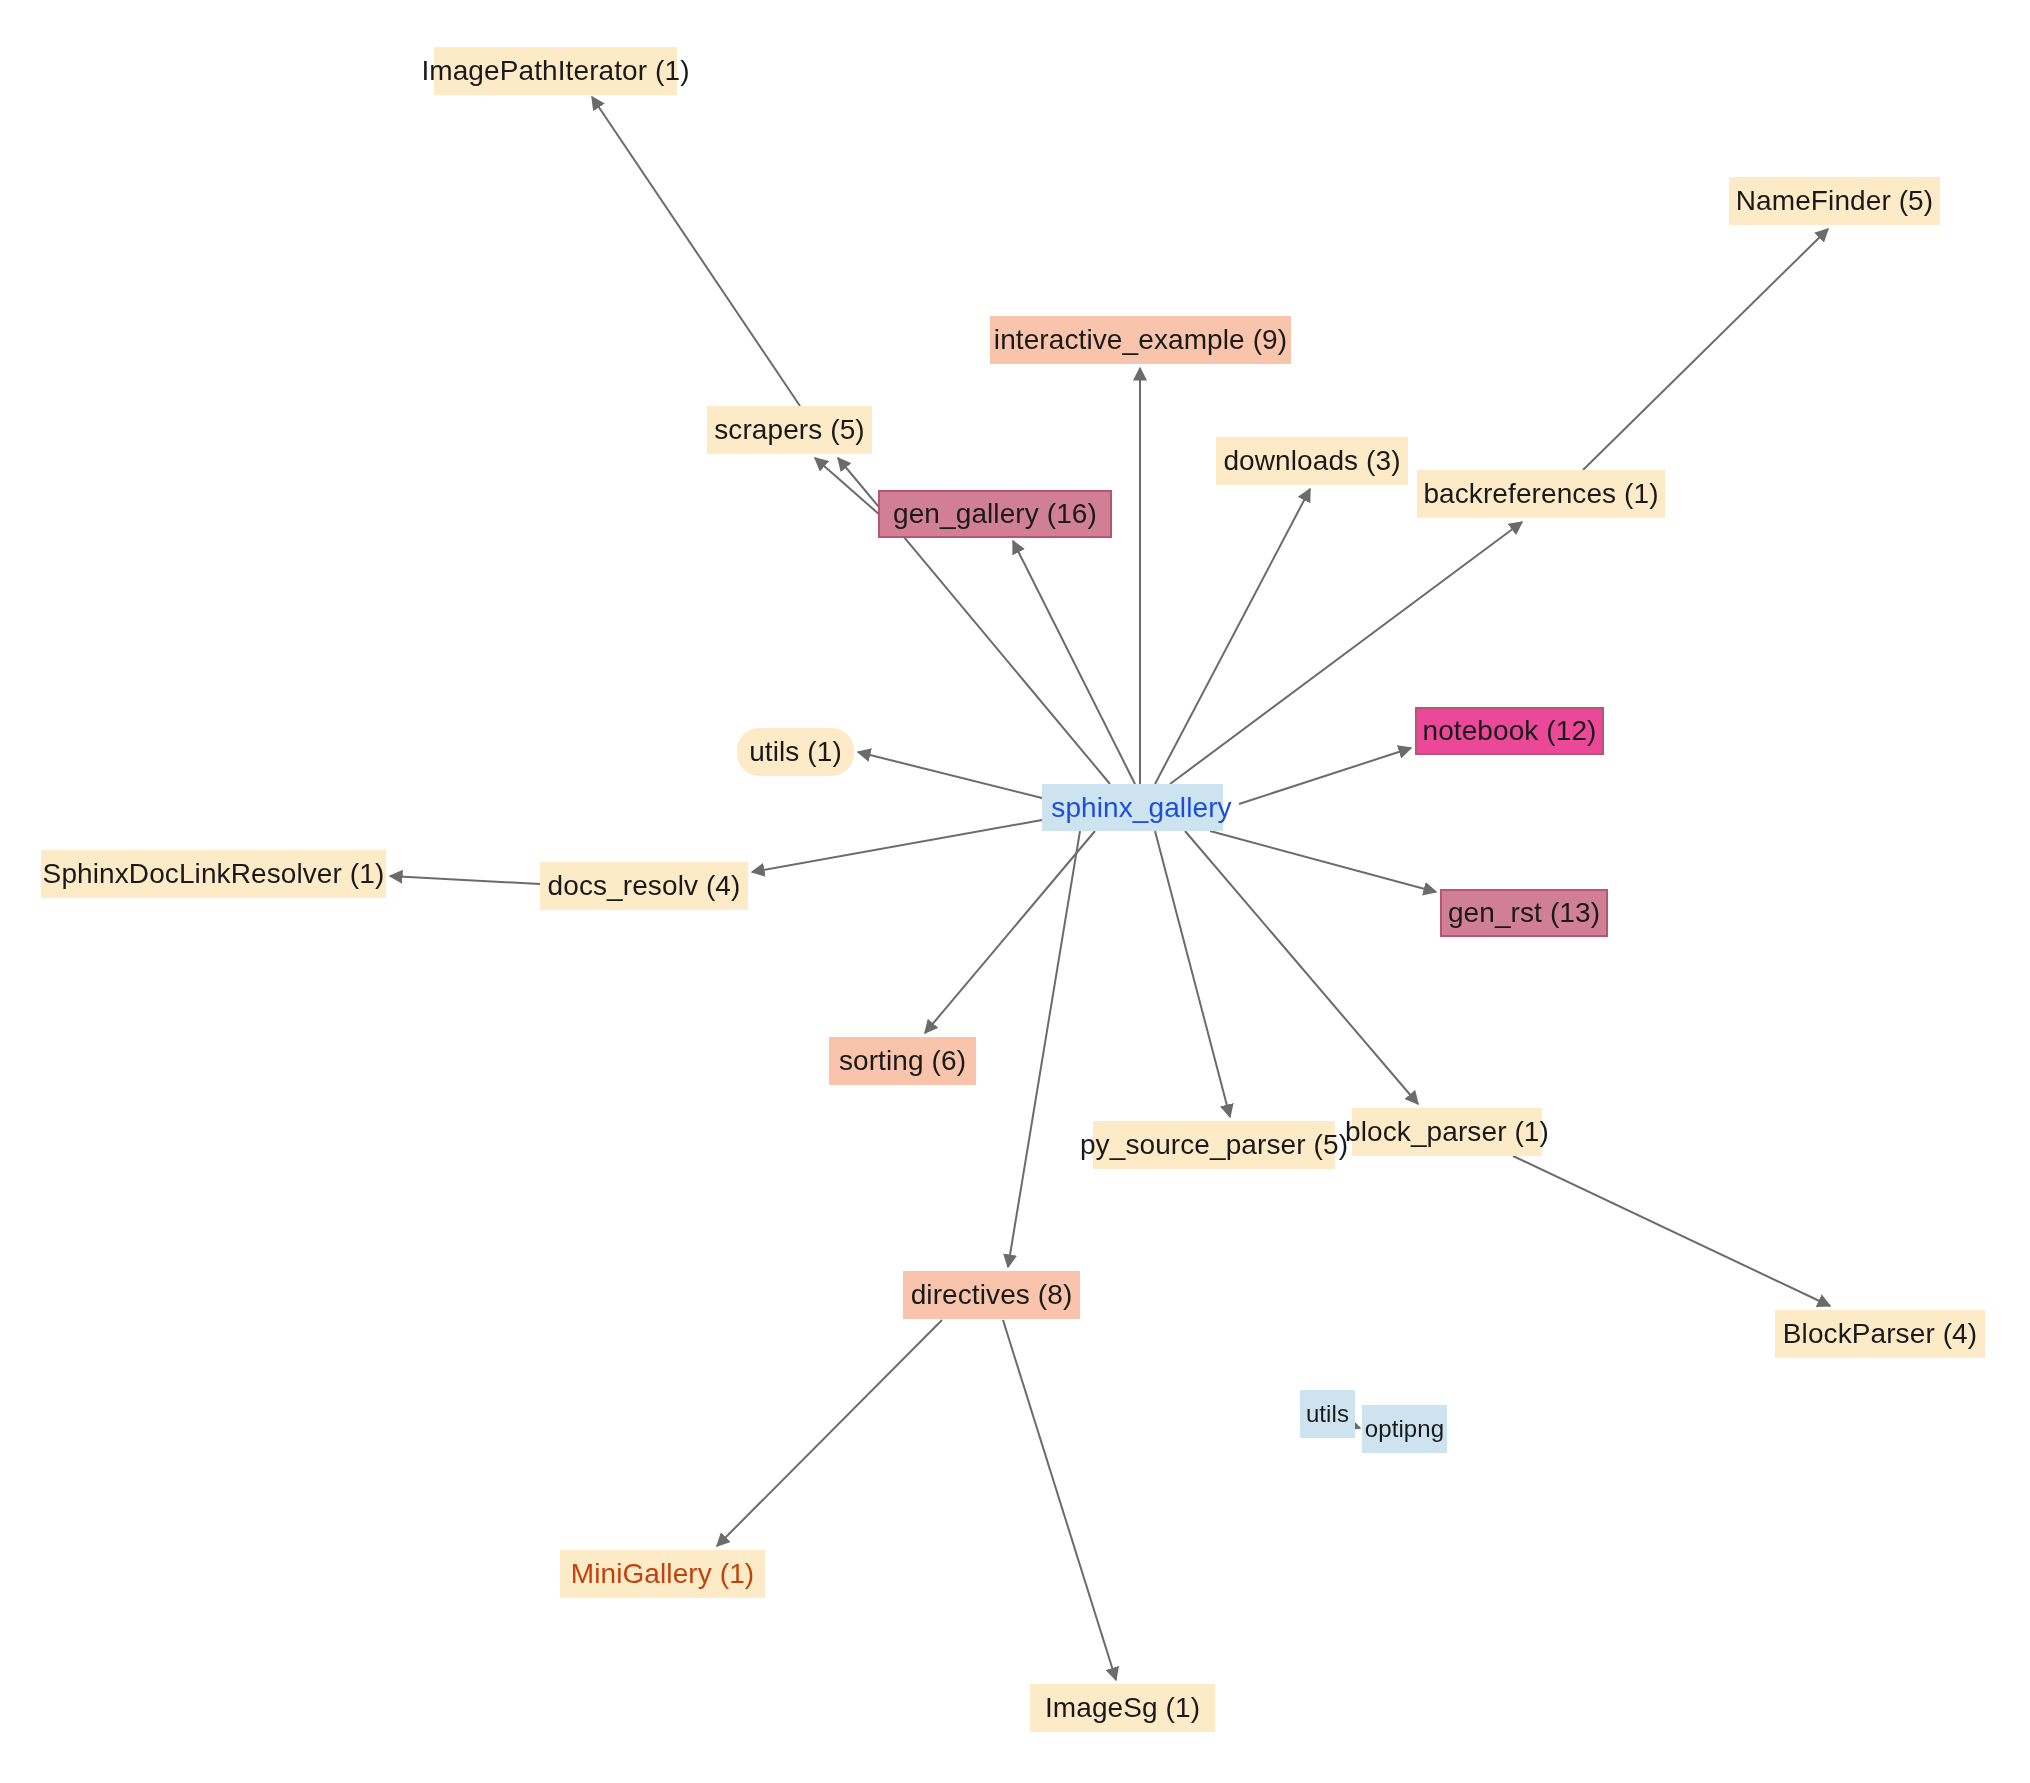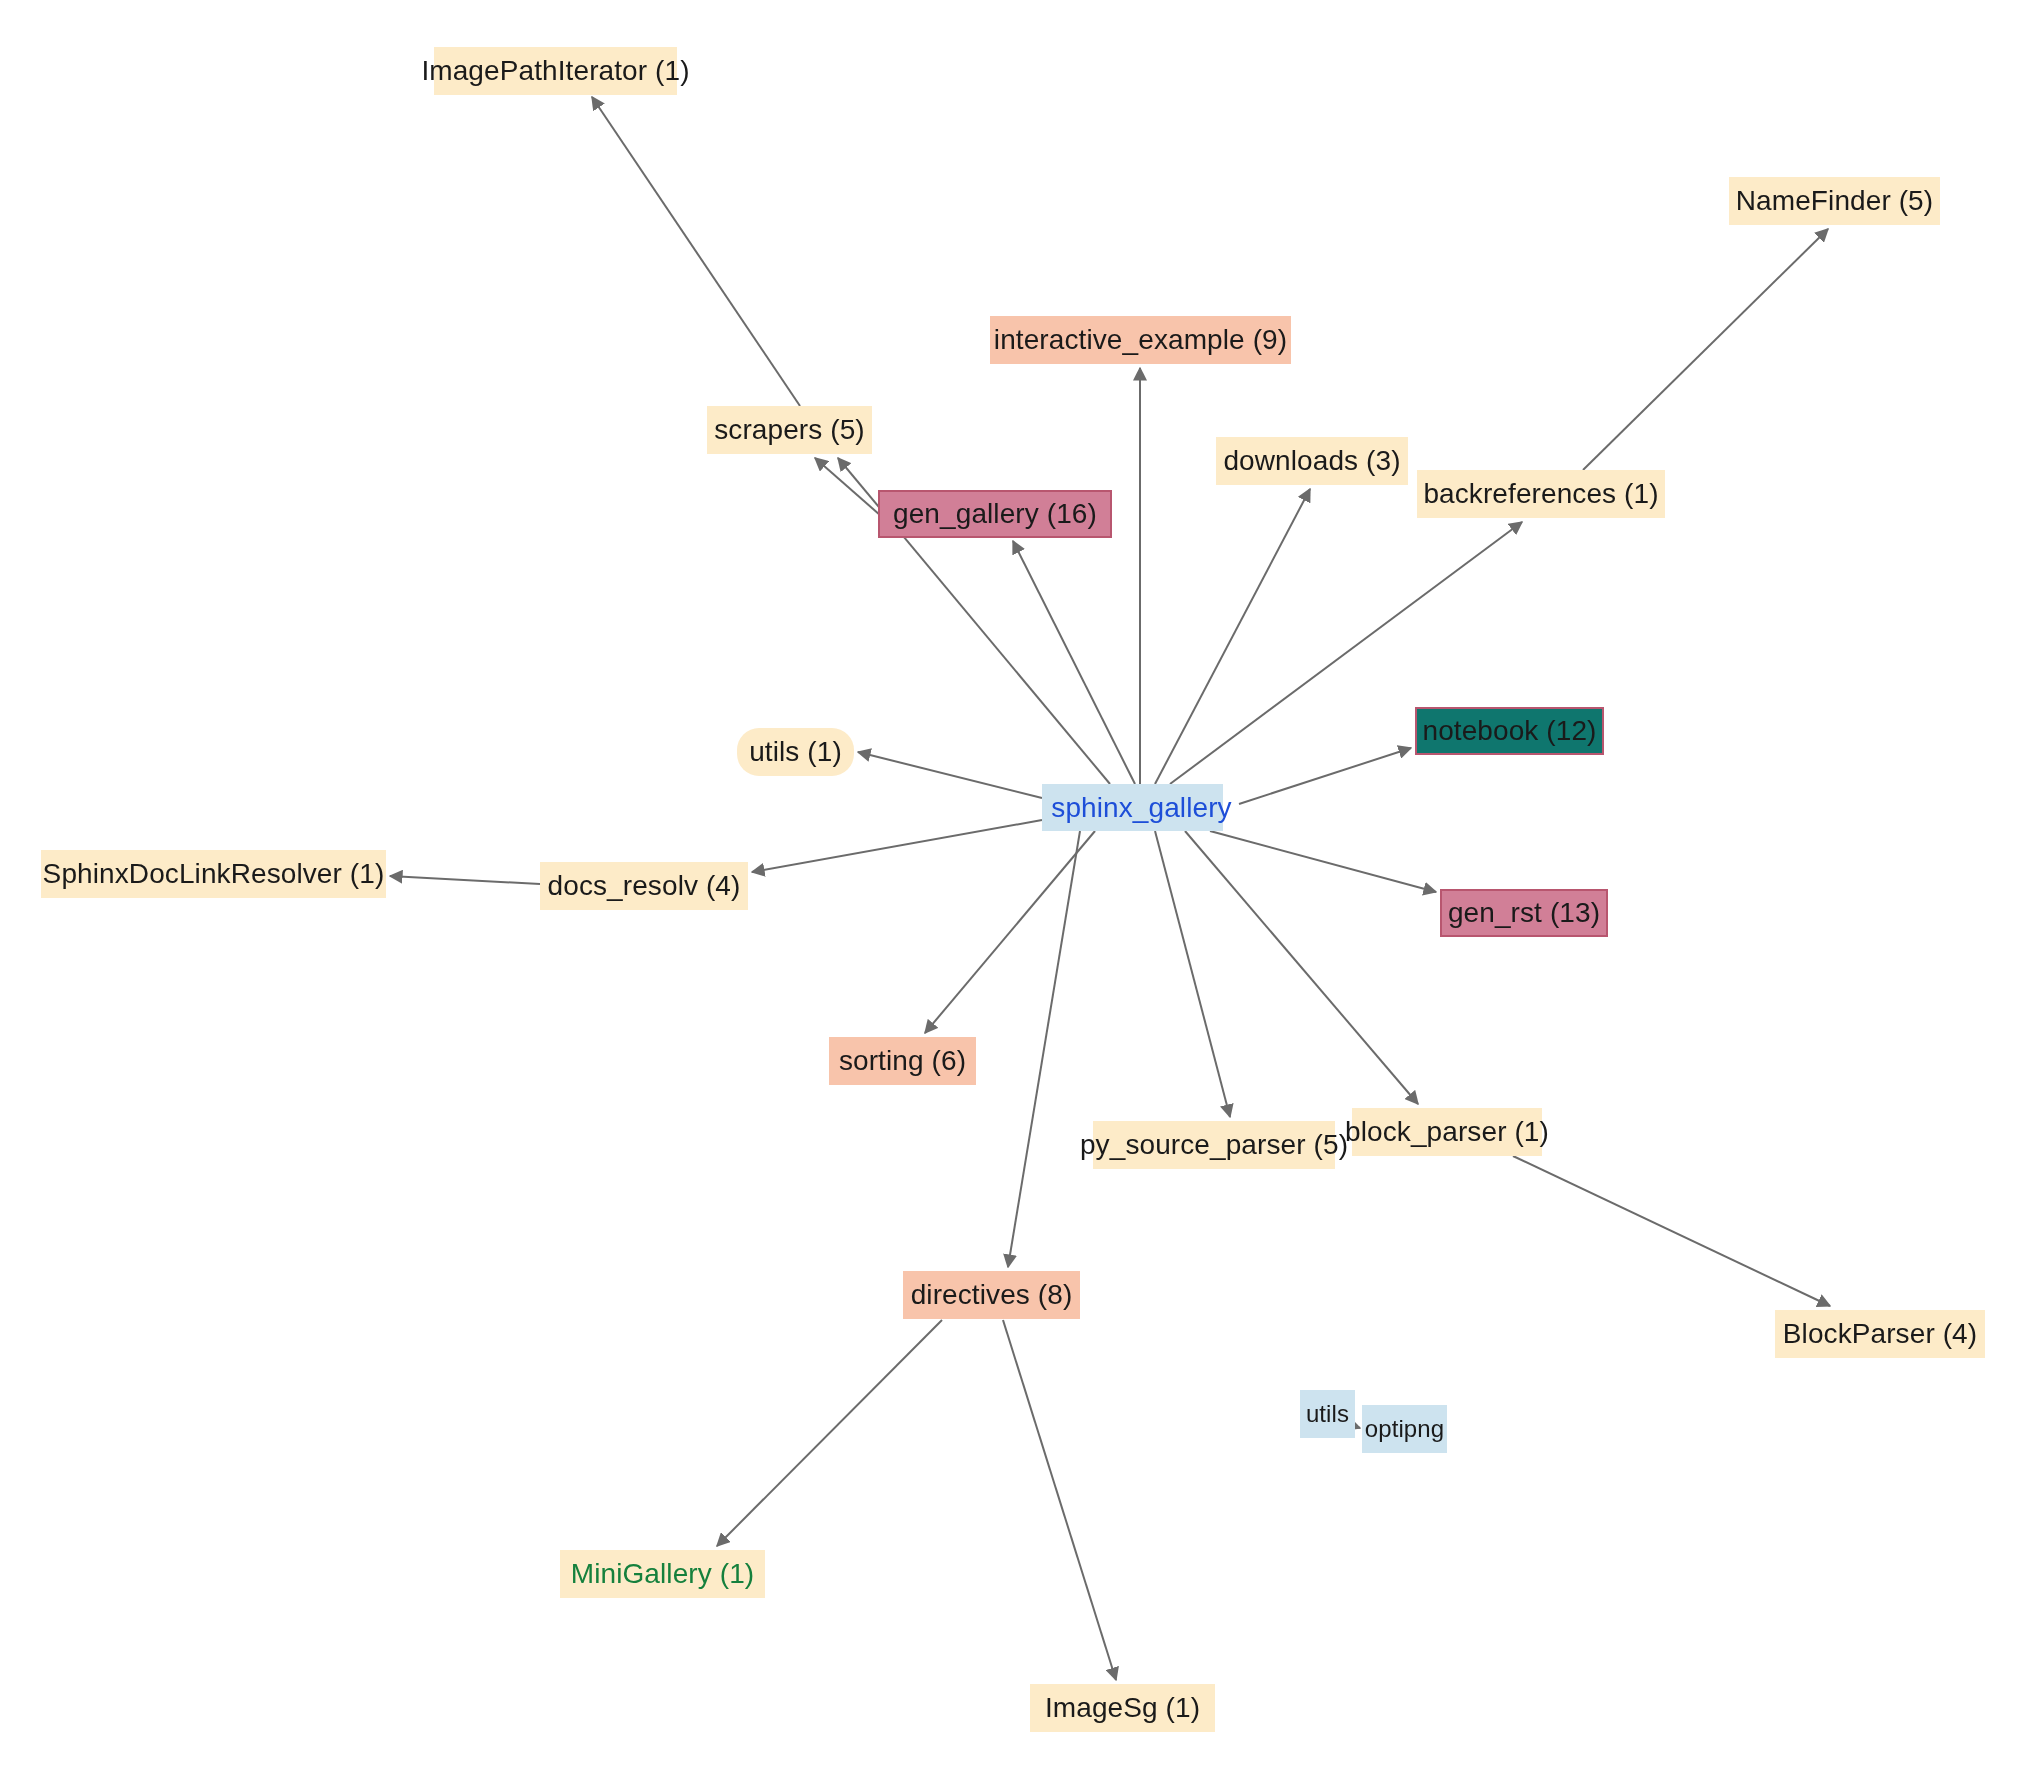--- a/index.html
+++ b/index.html
@@ -95,21 +95,21 @@
       </div>
       <div class="node" style="left: 1417px; top: 470px; width: 248px; height: 48px; background: rgb(253, 235, 200); font-size: 28px; color: rgb(26, 26, 26);">
         <span class="node-label">backreferences (1)</span>
       </div>
       <div class="node" style="left: 878px; top: 490px; width: 234px; height: 48px; background: rgb(209, 127, 151); font-size: 28px; color: rgb(26, 26, 26); border: 2px solid rgb(184, 86, 111);">
         <span class="node-label">gen_gallery (16)</span>
       </div>
       <div class="node" style="left: 737px; top: 728px; width: 117px; height: 48px; background: rgb(253, 235, 200); font-size: 28px; color: rgb(26, 26, 26); border-radius: 22px;">
         <span class="node-label">utils (1)</span>
       </div>
-      <div class="node" style="left: 1415px; top: 707px; width: 189px; height: 48px; background: #0f766e; font-size: 28px; color: rgb(26, 26, 26); border: 2px solid rgb(184, 86, 111);">
+      <div class="node" style="left: 1415px; top: 707px; width: 189px; height: 48px; background: #ec4899; font-size: 28px; color: rgb(26, 26, 26); border: 2px solid rgb(184, 86, 111);">
         <span class="node-label">notebook (12)</span>
       </div>
       <div class="node" style="left: 41px; top: 850px; width: 345px; height: 48px; background: rgb(253, 235, 200); font-size: 28px; color: rgb(26, 26, 26);">
         <span class="node-label">SphinxDocLinkResolver (1)</span>
       </div>
       <div class="node" style="left: 540px; top: 862px; width: 208px; height: 48px; background: rgb(253, 235, 200); font-size: 28px; color: rgb(26, 26, 26);">
         <span class="node-label">docs_resolv (4)</span>
       </div>
       <div class="node" style="left: 1440px; top: 889px; width: 168px; height: 48px; background: rgb(209, 127, 151); font-size: 28px; color: rgb(26, 26, 26); border: 2px solid rgb(184, 86, 111);">
         <span class="node-label">gen_rst (13)</span>
@@ -128,20 +128,20 @@
       </div>
       <div class="node" style="left: 1775px; top: 1310px; width: 210px; height: 48px; background: rgb(253, 235, 200); font-size: 28px; color: rgb(26, 26, 26); align-items: center;">
         <span class="node-label">BlockParser (4)</span>
       </div>
       <div class="node" style="left: 1300px; top: 1390px; width: 55px; height: 48px; background: rgb(205, 227, 239); font-size: 24px; color: rgb(26, 26, 26);">
         <span class="node-label">utils</span>
       </div>
       <div class="node" style="left: 1362px; top: 1405px; width: 85px; height: 48px; background: rgb(205, 227, 239); font-size: 24px; color: rgb(26, 26, 26);">
         <span class="node-label">optipng</span>
       </div>
-      <div class="node" style="left: 560px; top: 1550px; width: 205px; height: 48px; background: rgb(253, 235, 200); font-size: 28px; color: #15803d;">
+      <div class="node" style="left: 560px; top: 1550px; width: 205px; height: 48px; background: rgb(253, 235, 200); font-size: 28px; color: #c2410c;">
         <span class="node-label">MiniGallery (1)</span>
       </div>
       <div class="node" style="left: 1030px; top: 1684px; width: 185px; height: 48px; background: rgb(253, 235, 200); font-size: 28px; color: rgb(26, 26, 26);">
         <span class="node-label">ImageSg (1)</span>
       </div>
     </div>
 </div>
 
 </body></html>

